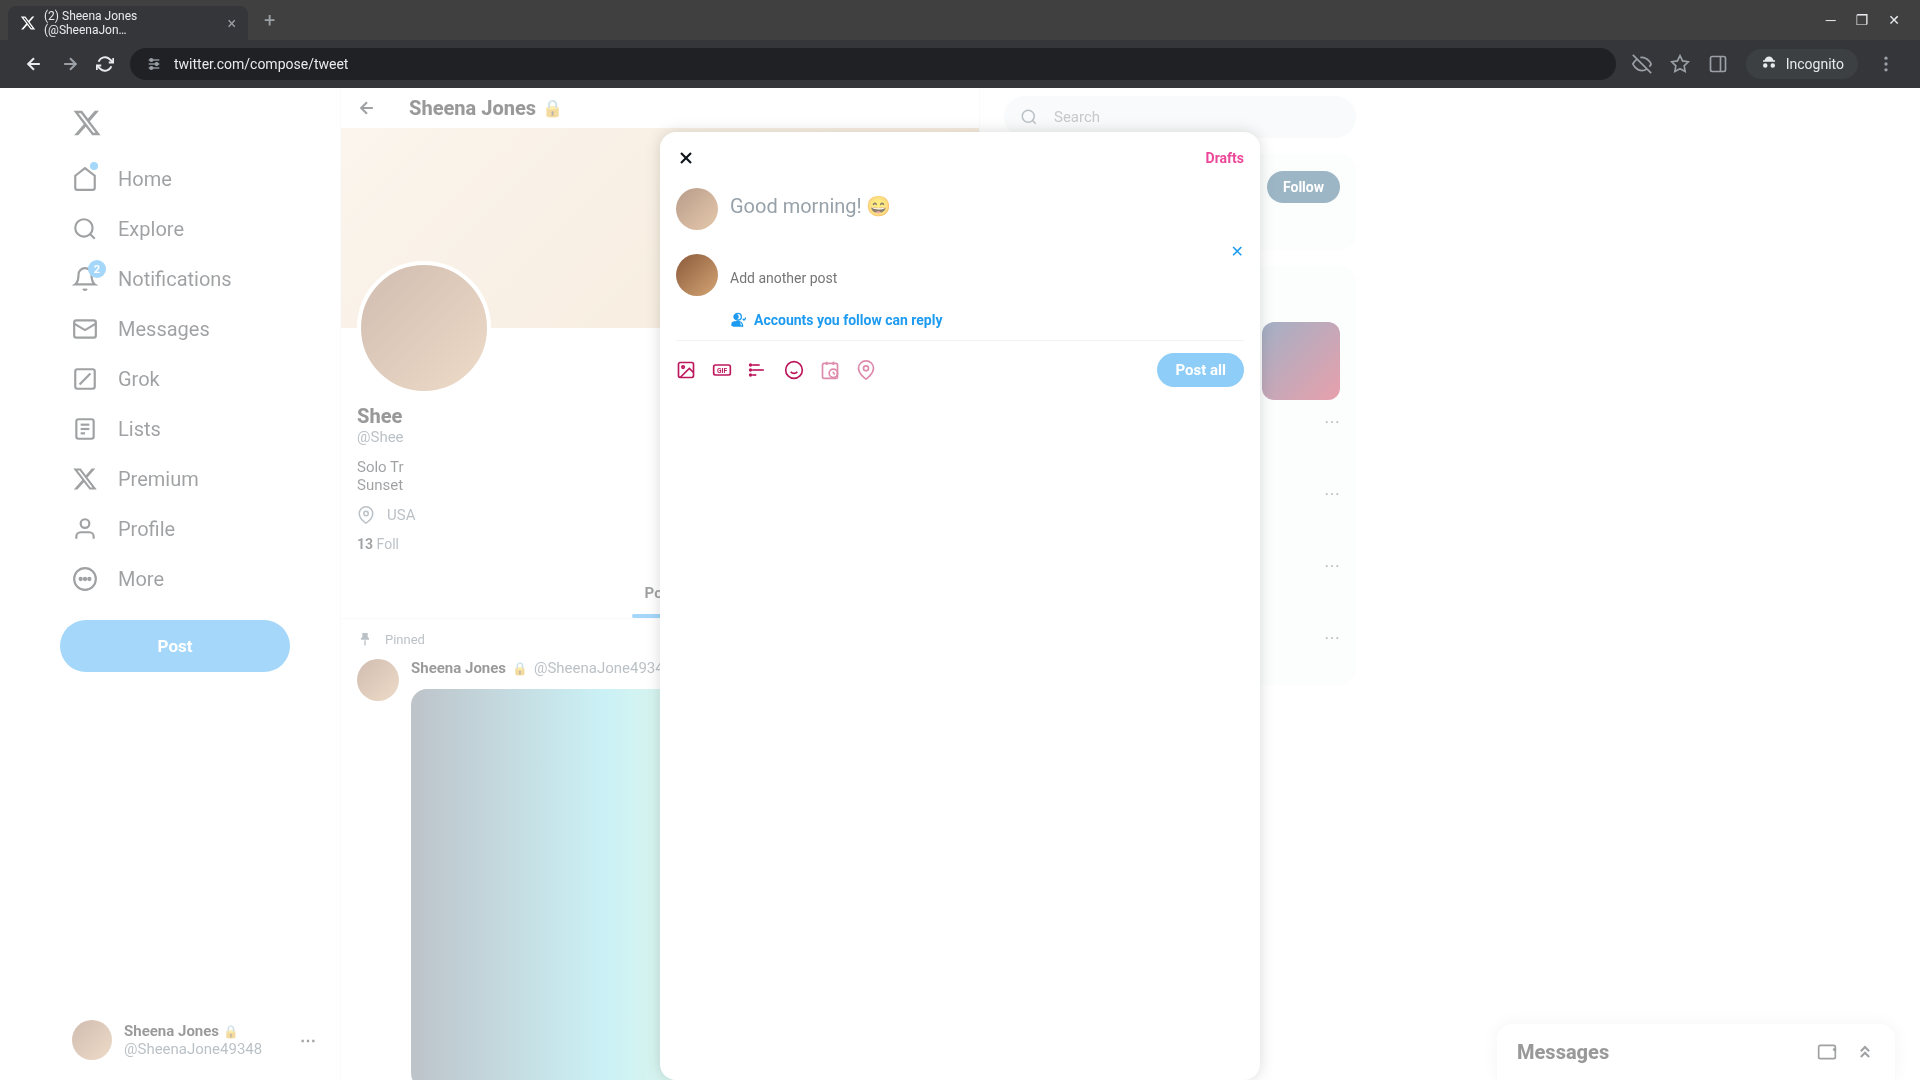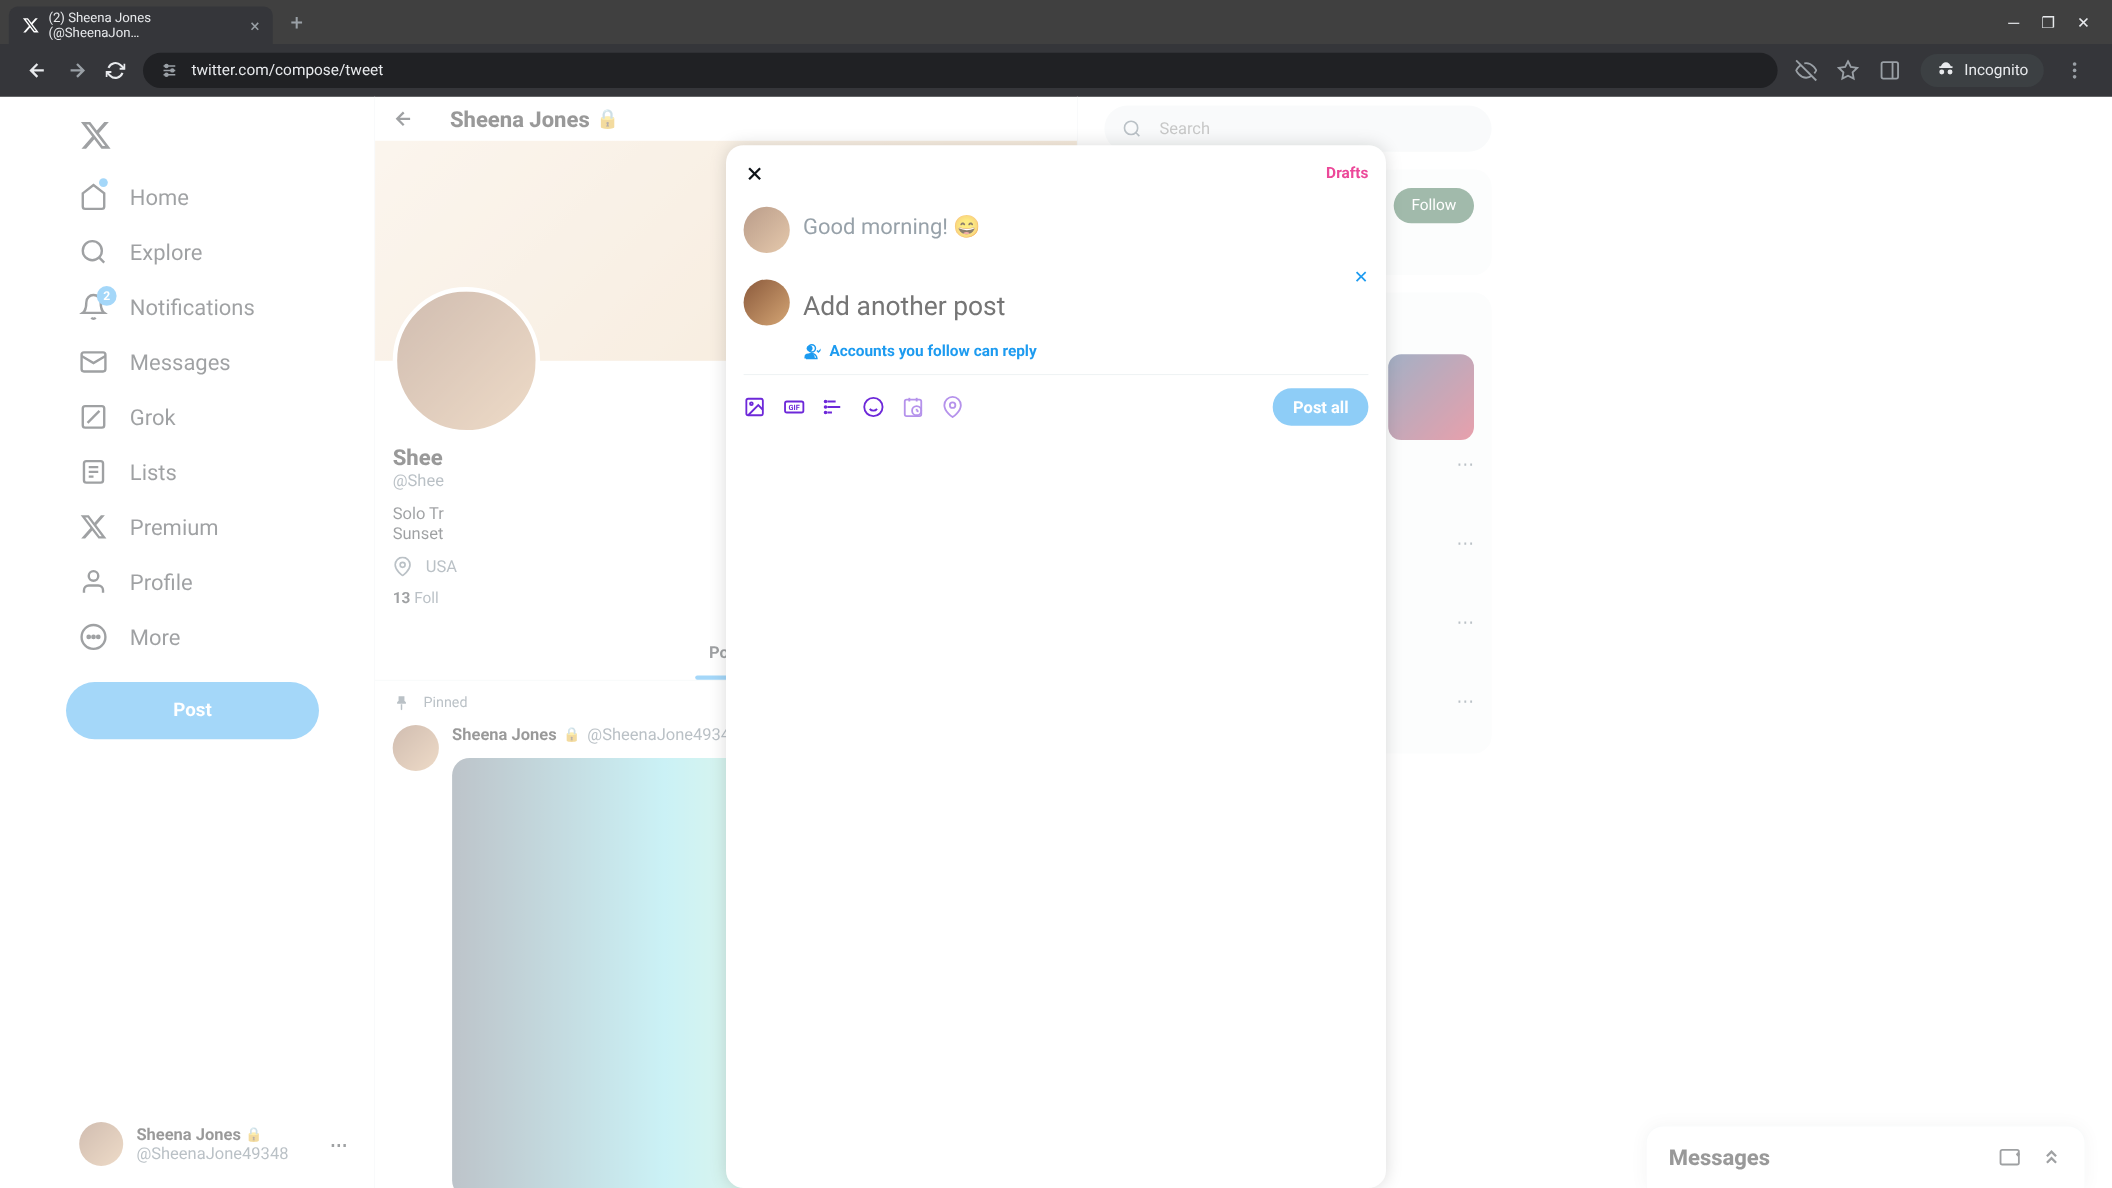--- a/index.html
+++ b/index.html
@@ -70,21 +70,21 @@
 
 
 .right { width: 400px; padding: 8px 24px; }
 .search-box { display: flex; align-items: center; gap: 16px; background: #eff3f4; border-radius: 9999px; padding: 12px 16px; margin-bottom: 16px; }
 .search-box input { border: none; background: transparent; font-size: 15px; flex: 1; outline: none; }
 .follow-card { background: #f7f9f9; border-radius: 16px; padding: 12px 16px; margin-bottom: 16px; }
 .follow-row { display: flex; align-items: center; gap: 12px; }
 .follow-info { flex: 1; }
 .follow-name { font-weight: 700; font-size: 15px; display: flex; align-items: center; gap: 4px; }
 .follow-handle { color: #536471; font-size: 15px; }
-.follow-btn { background: #14532d; color: #fff; border: none; border-radius: 9999px; padding: 8px 16px; font-weight: 400; font-size: 14px; cursor: pointer; }
+.follow-btn { background: #0c4a6e; color: #fff; border: none; border-radius: 9999px; padding: 8px 16px; font-weight: 700; font-size: 14px; cursor: pointer; }
 .show-more { color: #1d9bf0; font-size: 15px; margin-top: 12px; cursor: pointer; }
 .happening { background: #f7f9f9; border-radius: 16px; padding: 12px 16px; }
 .happening h2 { font-size: 20px; font-weight: 800; margin-bottom: 12px; }
 .trend { padding: 12px 0; position: relative; }
 .trend-cat { color: #536471; font-size: 13px; }
 .trend-name { font-weight: 700; font-size: 15px; }
 .trend-count { color: #536471; font-size: 13px; }
 .trend-more { position: absolute; right: 0; top: 12px; color: #536471; cursor: pointer; }
 .trend-media { position: absolute; right: 0; top: 8px; width: 78px; height: 78px; border-radius: 12px; background: linear-gradient(135deg,#1a3a6e,#c41230); }
 
@@ -96,25 +96,25 @@
 
 .modal-overlay { position: absolute; inset: 0; background: rgba(0,0,0,0); display: flex; justify-content: center; z-index: 100; pointer-events: none; }
 .dimmer { position: absolute; inset: 0; background: rgba(255,255,255,0.6); z-index: 50; }
 .compose-modal { background: #fff; border-radius: 16px; width: 600px; margin-top: 44px; padding: 8px 16px 12px; box-shadow: 0 0 15px rgba(0,0,0,0.15); pointer-events: auto; z-index: 101; position: relative; }
 .modal-header { display: flex; align-items: center; padding: 8px 0; }
 .modal-close { cursor: pointer; font-size: 20px; }
 .drafts-link { margin-left: auto; color: #ec4899; font-weight: 700; font-size: 14px; cursor: pointer; }
 .compose-row { display: flex; gap: 12px; padding: 12px 0; position: relative; }
 .compose-text { font-size: 20px; color: #536471; flex: 1; padding-top: 6px; }
 .compose-text.faded { opacity: 0.6; }
-.compose-input { border: none; font-size: 24px; outline: none; width: 100%; padding-top: 6px; }
+.compose-input { border: none; font-size: 14px; outline: none; width: 100%; padding-top: 6px; }
 .remove-post { color: #1d9bf0; cursor: pointer; font-size: 16px; position: absolute; right: 0; top: 0; }
 .reply-setting { color: #1d9bf0; font-size: 14px; font-weight: 700; padding: 4px 0 12px 54px; display: flex; align-items: center; gap: 8px; cursor: pointer; }
 .compose-footer { display: flex; align-items: center; border-top: 1px solid #eff3f4; padding-top: 12px; gap: 16px; }
-.compose-icon { color: #6d28d9; cursor: pointer; display: flex; }
+.compose-icon { color: #be185d; cursor: pointer; display: flex; }
 .compose-icon.disabled { opacity: 0.5; }
 .post-all-btn { margin-left: auto; background: #8ecdf7; color: #fff; border: none; border-radius: 9999px; padding: 8px 18px; font-weight: 700; font-size: 15px; cursor: pointer; }
 
 .lock-icon { font-size: 0.85em; }
 .verified { color: #1d9bf0; }
 svg { display: block; }
 </style>
 </head>
 <body>
 

